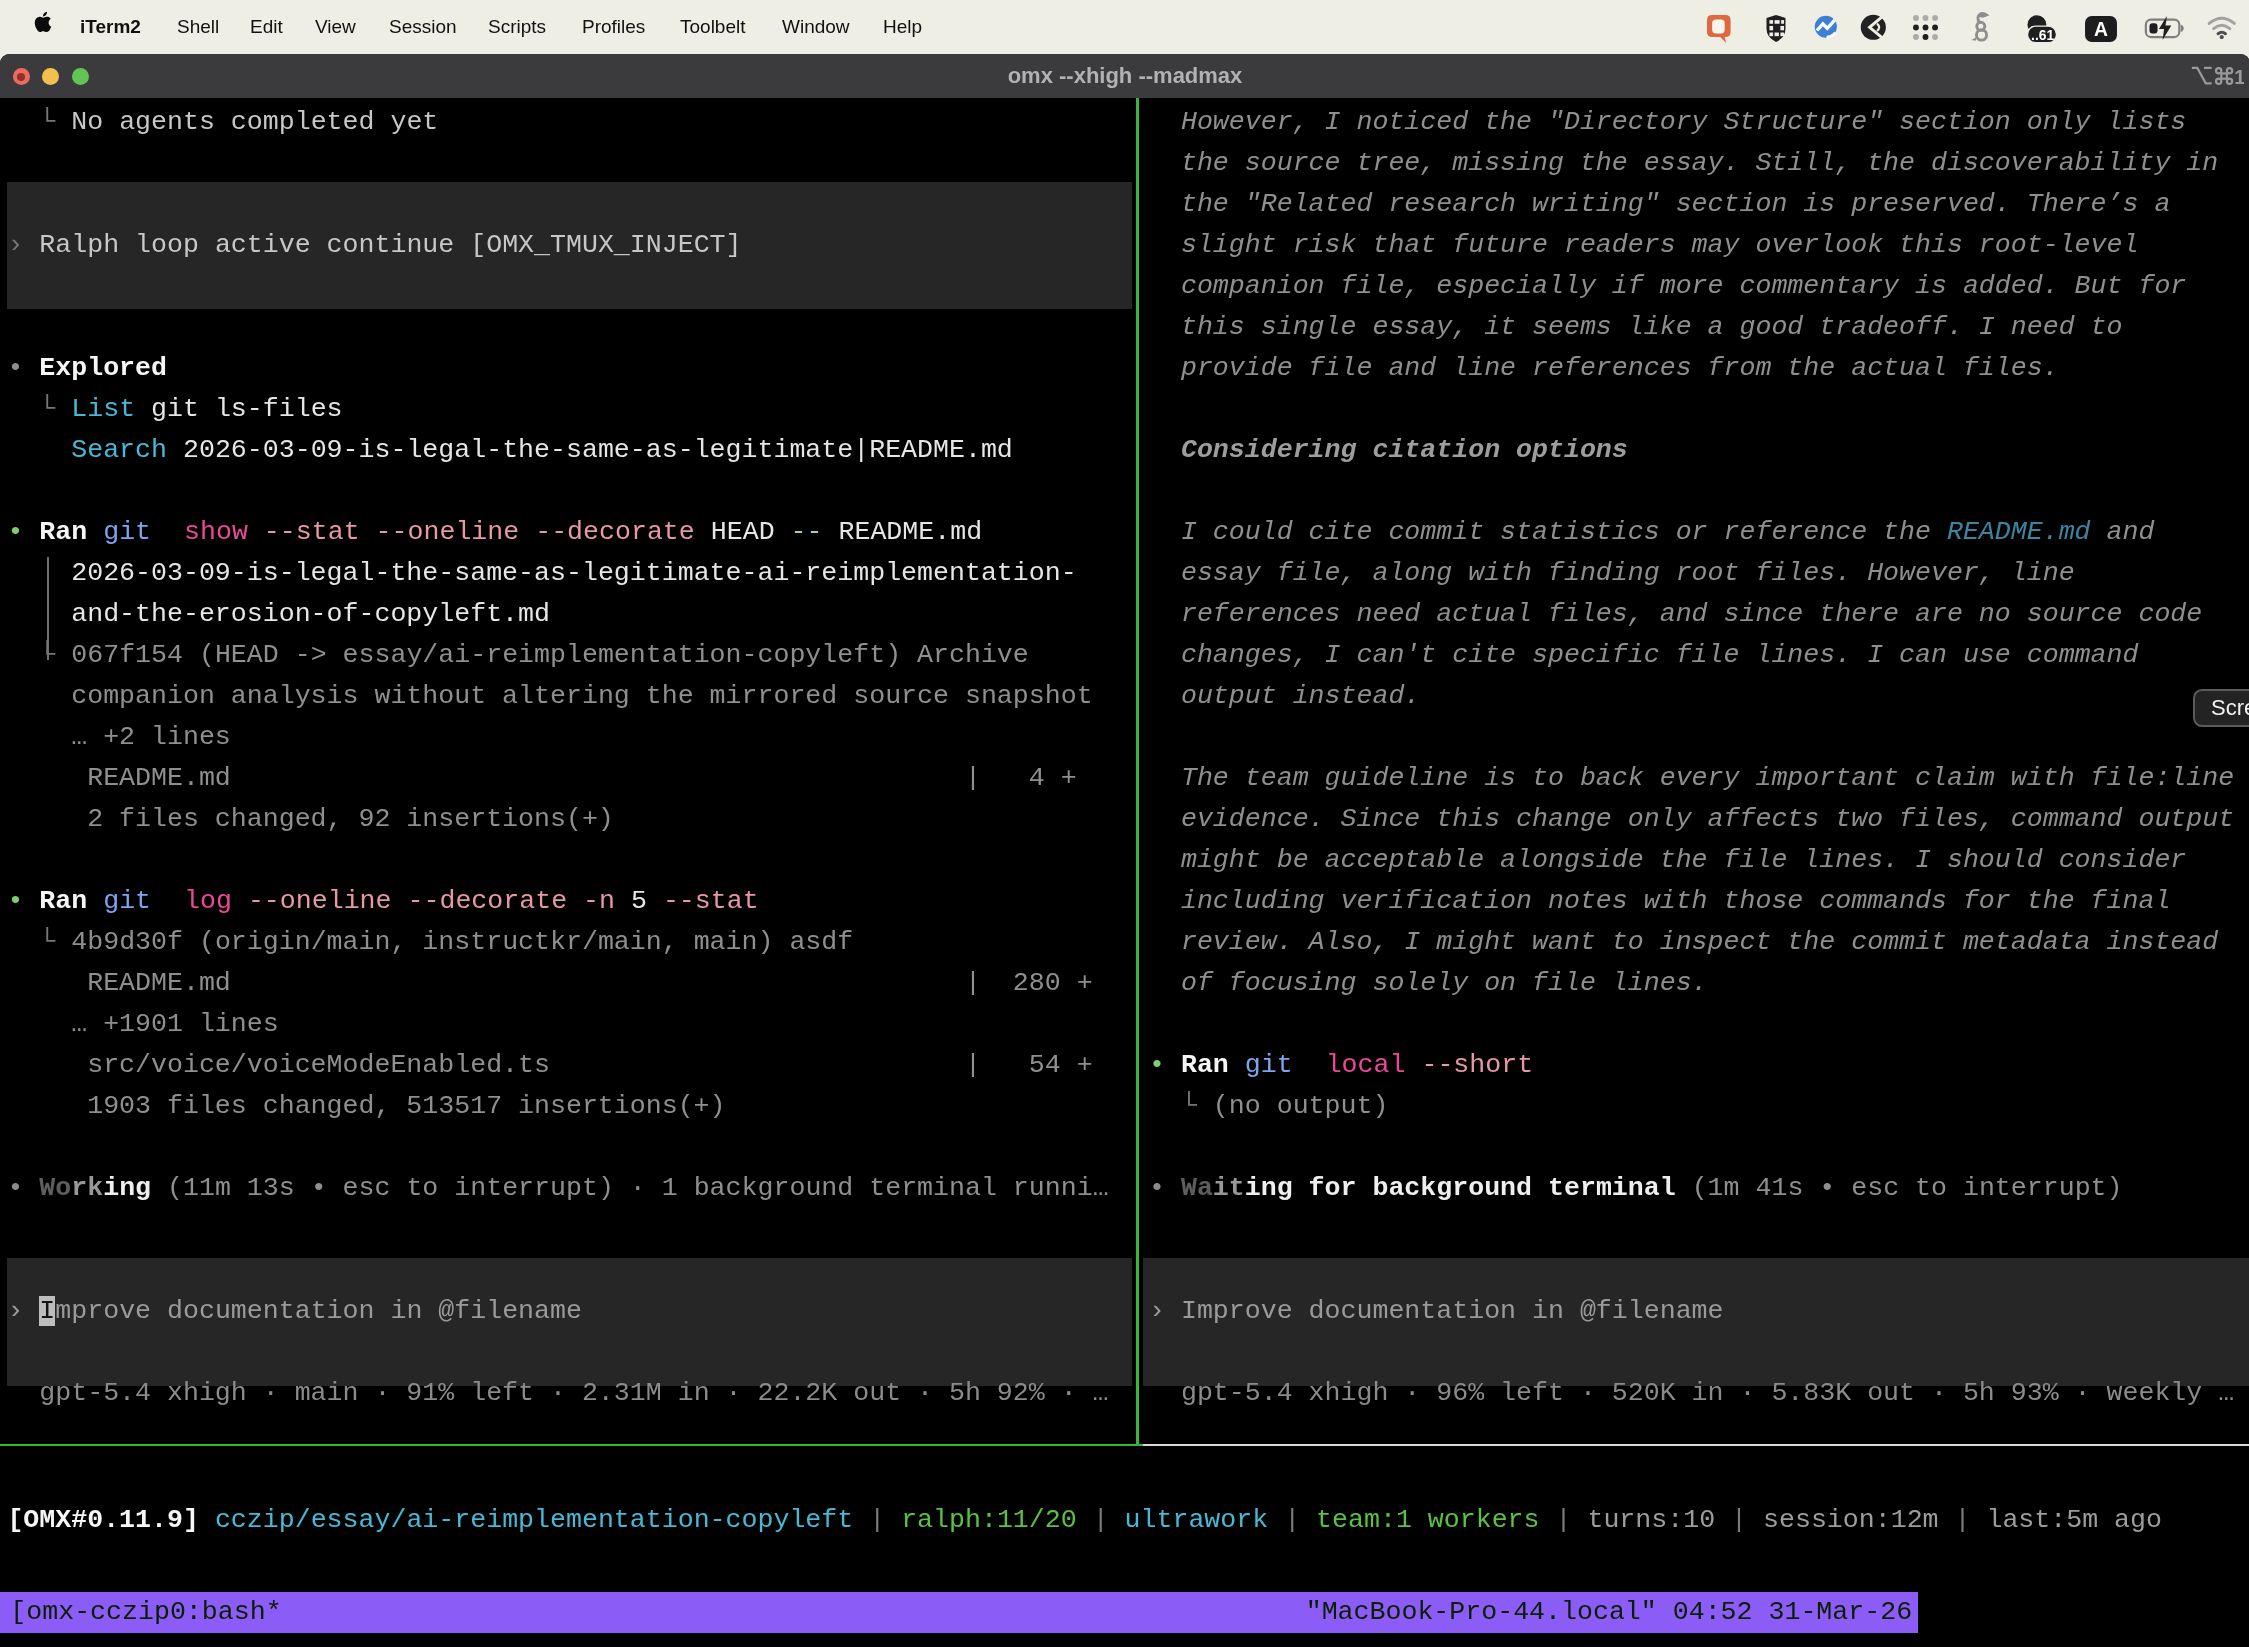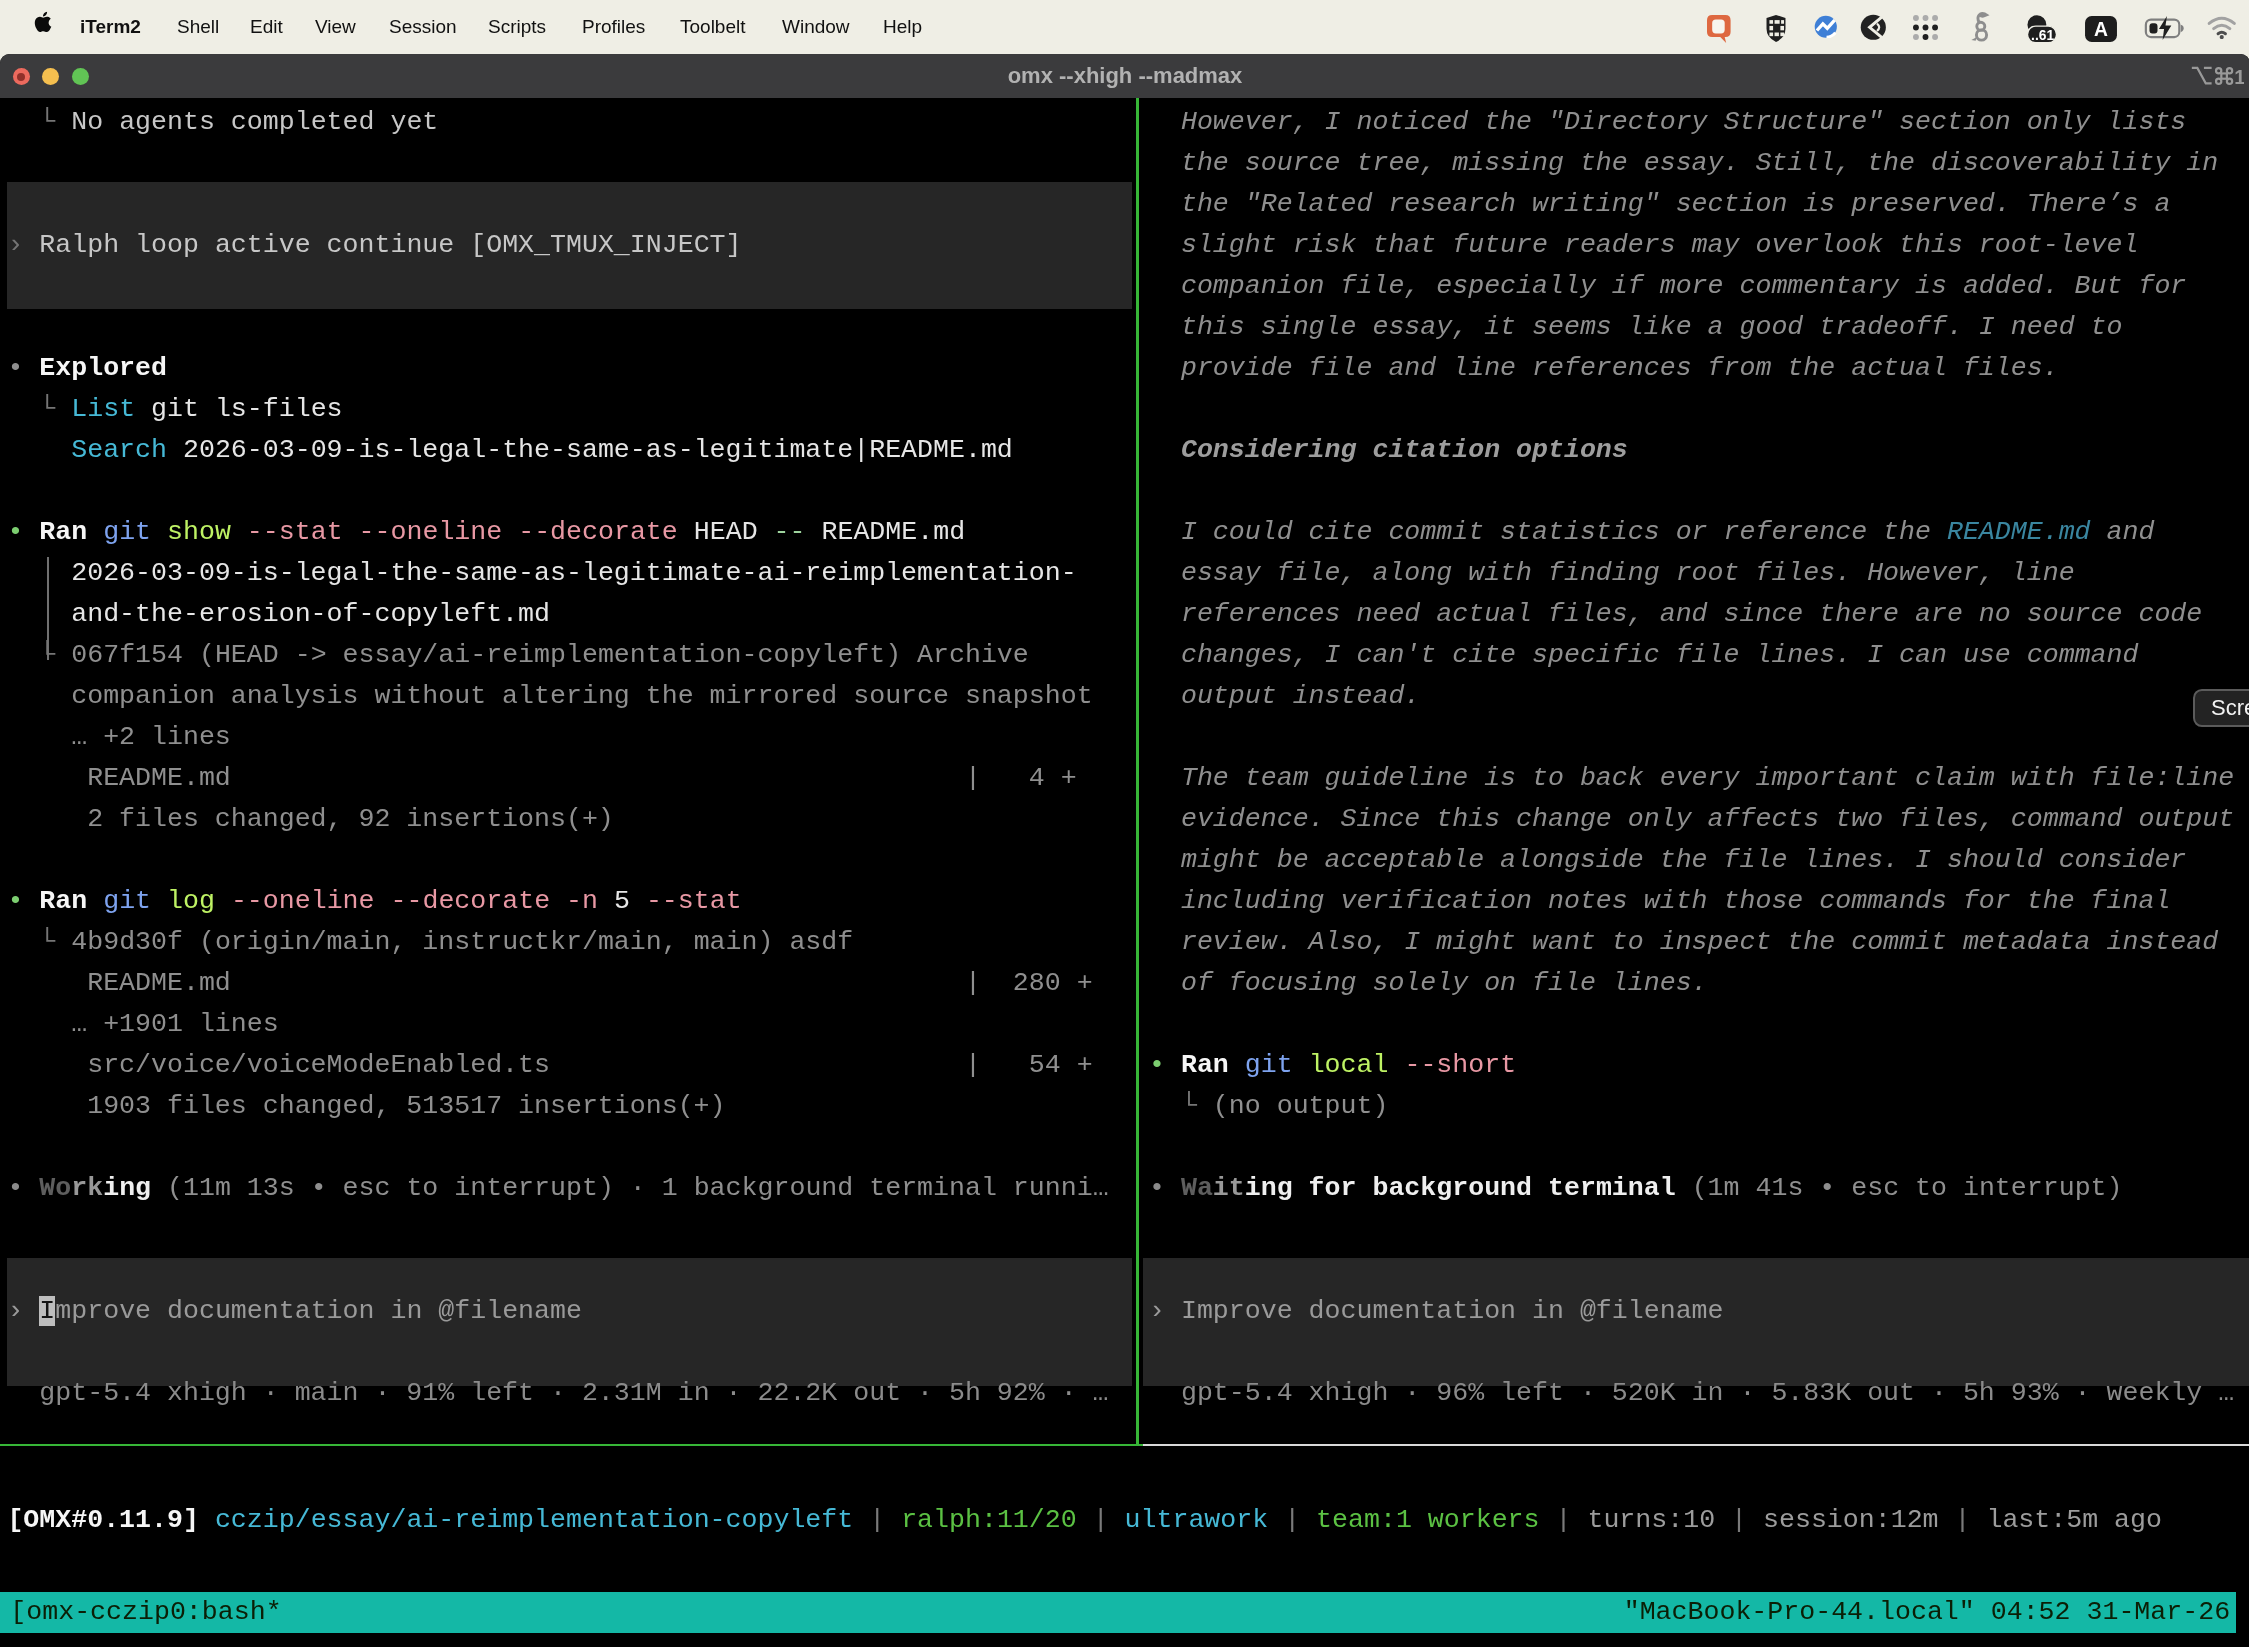--- a/index.html
+++ b/index.html
@@ -13,25 +13,25 @@
 #title { position:absolute; top:0; left:0; width:2250px; height:44px; line-height:44px; text-align:center;
   font-family:"Liberation Sans", sans-serif; font-weight:bold; font-size:22px; color:#B2B2B2; }
 pre { font-family:"Liberation Mono", monospace; font-size:26.6px; line-height:41px; }
 #lpane { position:absolute; left:7.4px; top:48px; }
 #rpane { position:absolute; left:1149px; top:48px; }
 .box { position:absolute; background:#262626; }
 #divider { position:absolute; left:1136px; top:44px; width:3px; height:1346px; background:#37B637; }
 #hlg { position:absolute; left:0; top:1390px; width:1143px; height:2.2px; background:#37B637; }
 #hlw { position:absolute; left:1143px; top:1390px; width:1107px; height:2.2px; background:#D9D9D9; }
 #omxline { position:absolute; left:7.4px; top:1414px;margin-top:32px; }
-#tmuxbar { position:absolute; left:0; top:1538px; width:2236px; height:41px; background:#14b8a6; color:#0B1F06; }
+#tmuxbar { position:absolute; left:0; top:1538px; width:1918px; height:41px; background:#8b5cf6; color:#0B1F06; }
 #tmuxbar pre { position:absolute; top:0; line-height:41px; }
 .gr { color:#8F8F8F; } .dim { color:#757575; } .dimb { color:#8A8A8A; }
 .lt { color:#C7C7C7; } .wh { color:#E6E6E6; } .bw { color:#F6F6F6; font-weight:bold; }
-.sub { color:#bef264; } .blu { color:#7EA3EF; } .pk { color:#E898A4; } .mint { color:#9ED49E; }
+.sub { color:#ec4899;margin-left:17px; } .blu { color:#7EA3EF; } .pk { color:#E898A4; } .mint { color:#9ED49E; }
 .cy { color:#46B9D6; } .grn { color:#7CCE70; } .gb { color:#8E8E8E; }
 .sh1 { color:#5E5E5E; font-weight:bold; } .sh2 { color:#989898; font-weight:bold; } .sh3 { color:#EFEFEF; font-weight:bold; }
 .inp { color:#9A9A9A; } .cur { background:#BDBDBD; color:#141414; }
 .st { color:#8B8B8B; } .st2 { color:#9C9C9C; } .sep { color:#7A7A7A; } .lg { color:#5BC143; }
 .it { color:#8F8F8F; font-style:italic; } .itb { color:#9D9D9D; font-style:italic; font-weight:bold; }
 .itc { color:#3A86A0; font-style:italic; }
 #scre { position:absolute; left:2193px; top:635px; width:81px; height:38px; background:#232323;
   border:2.2px solid #5B5B5B; border-radius:8.9px; color:#F2F2F2;
   font-family:"Liberation Sans", sans-serif; font-size:22px; line-height:34px; padding-left:16px; }
 </style></head><body>

